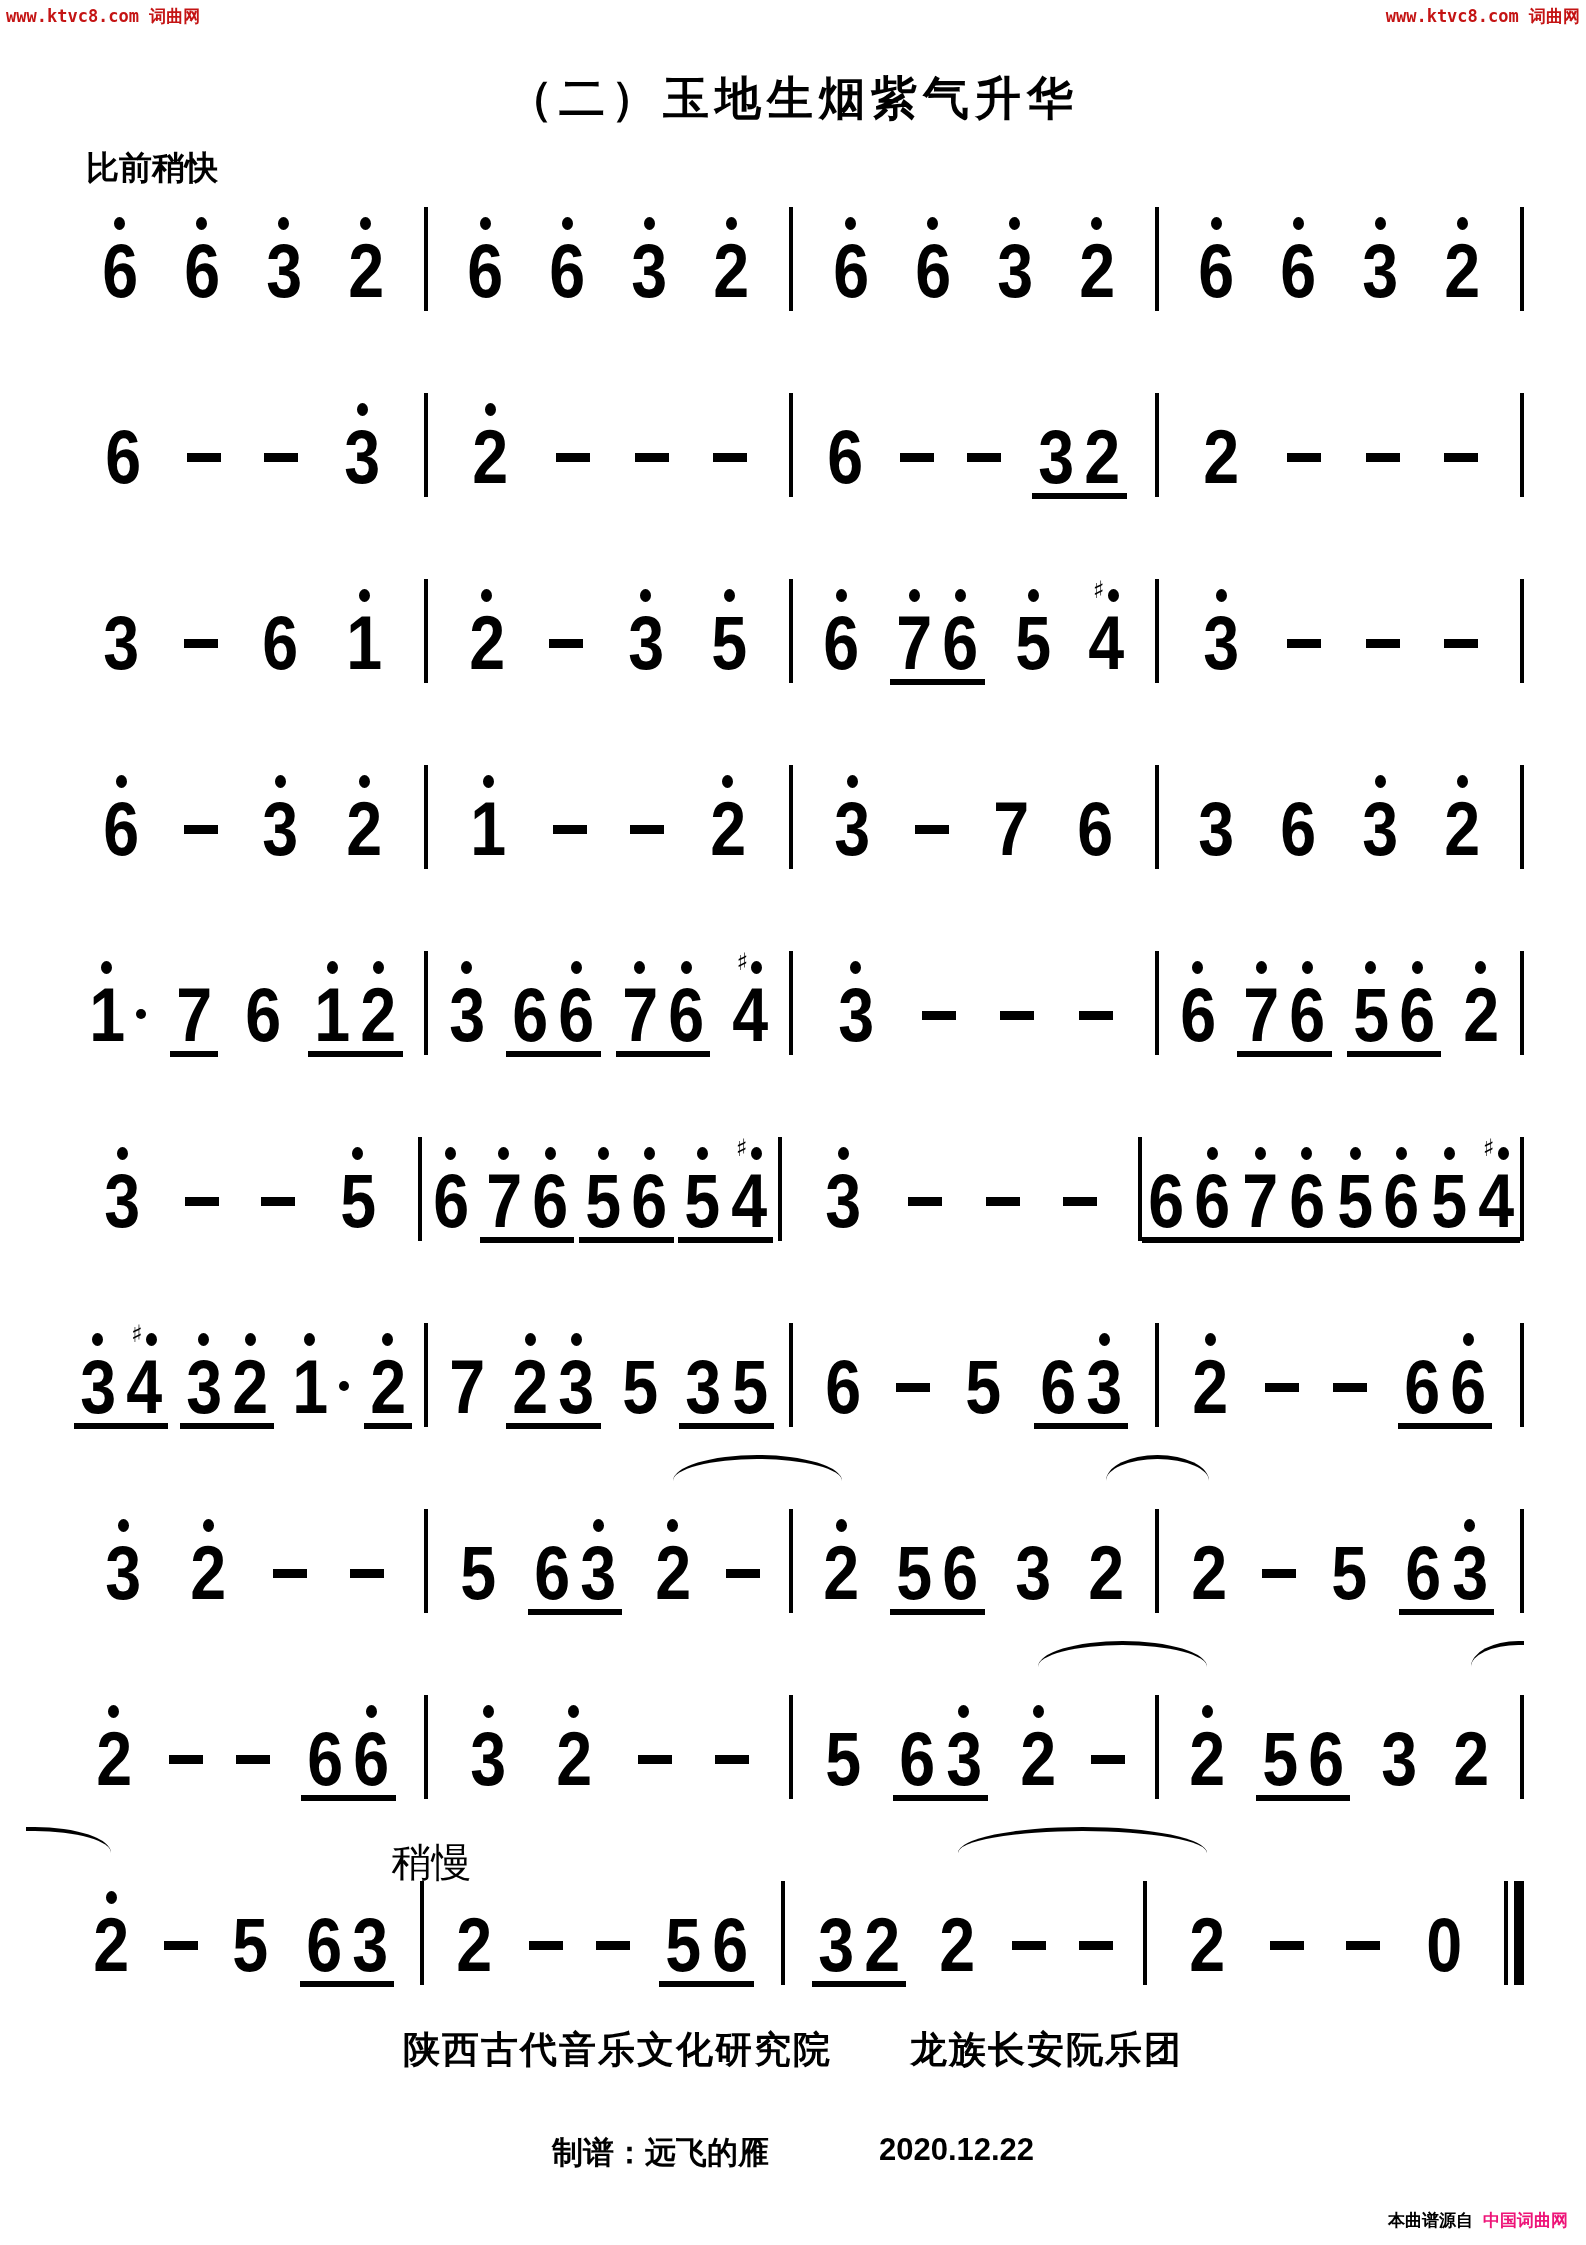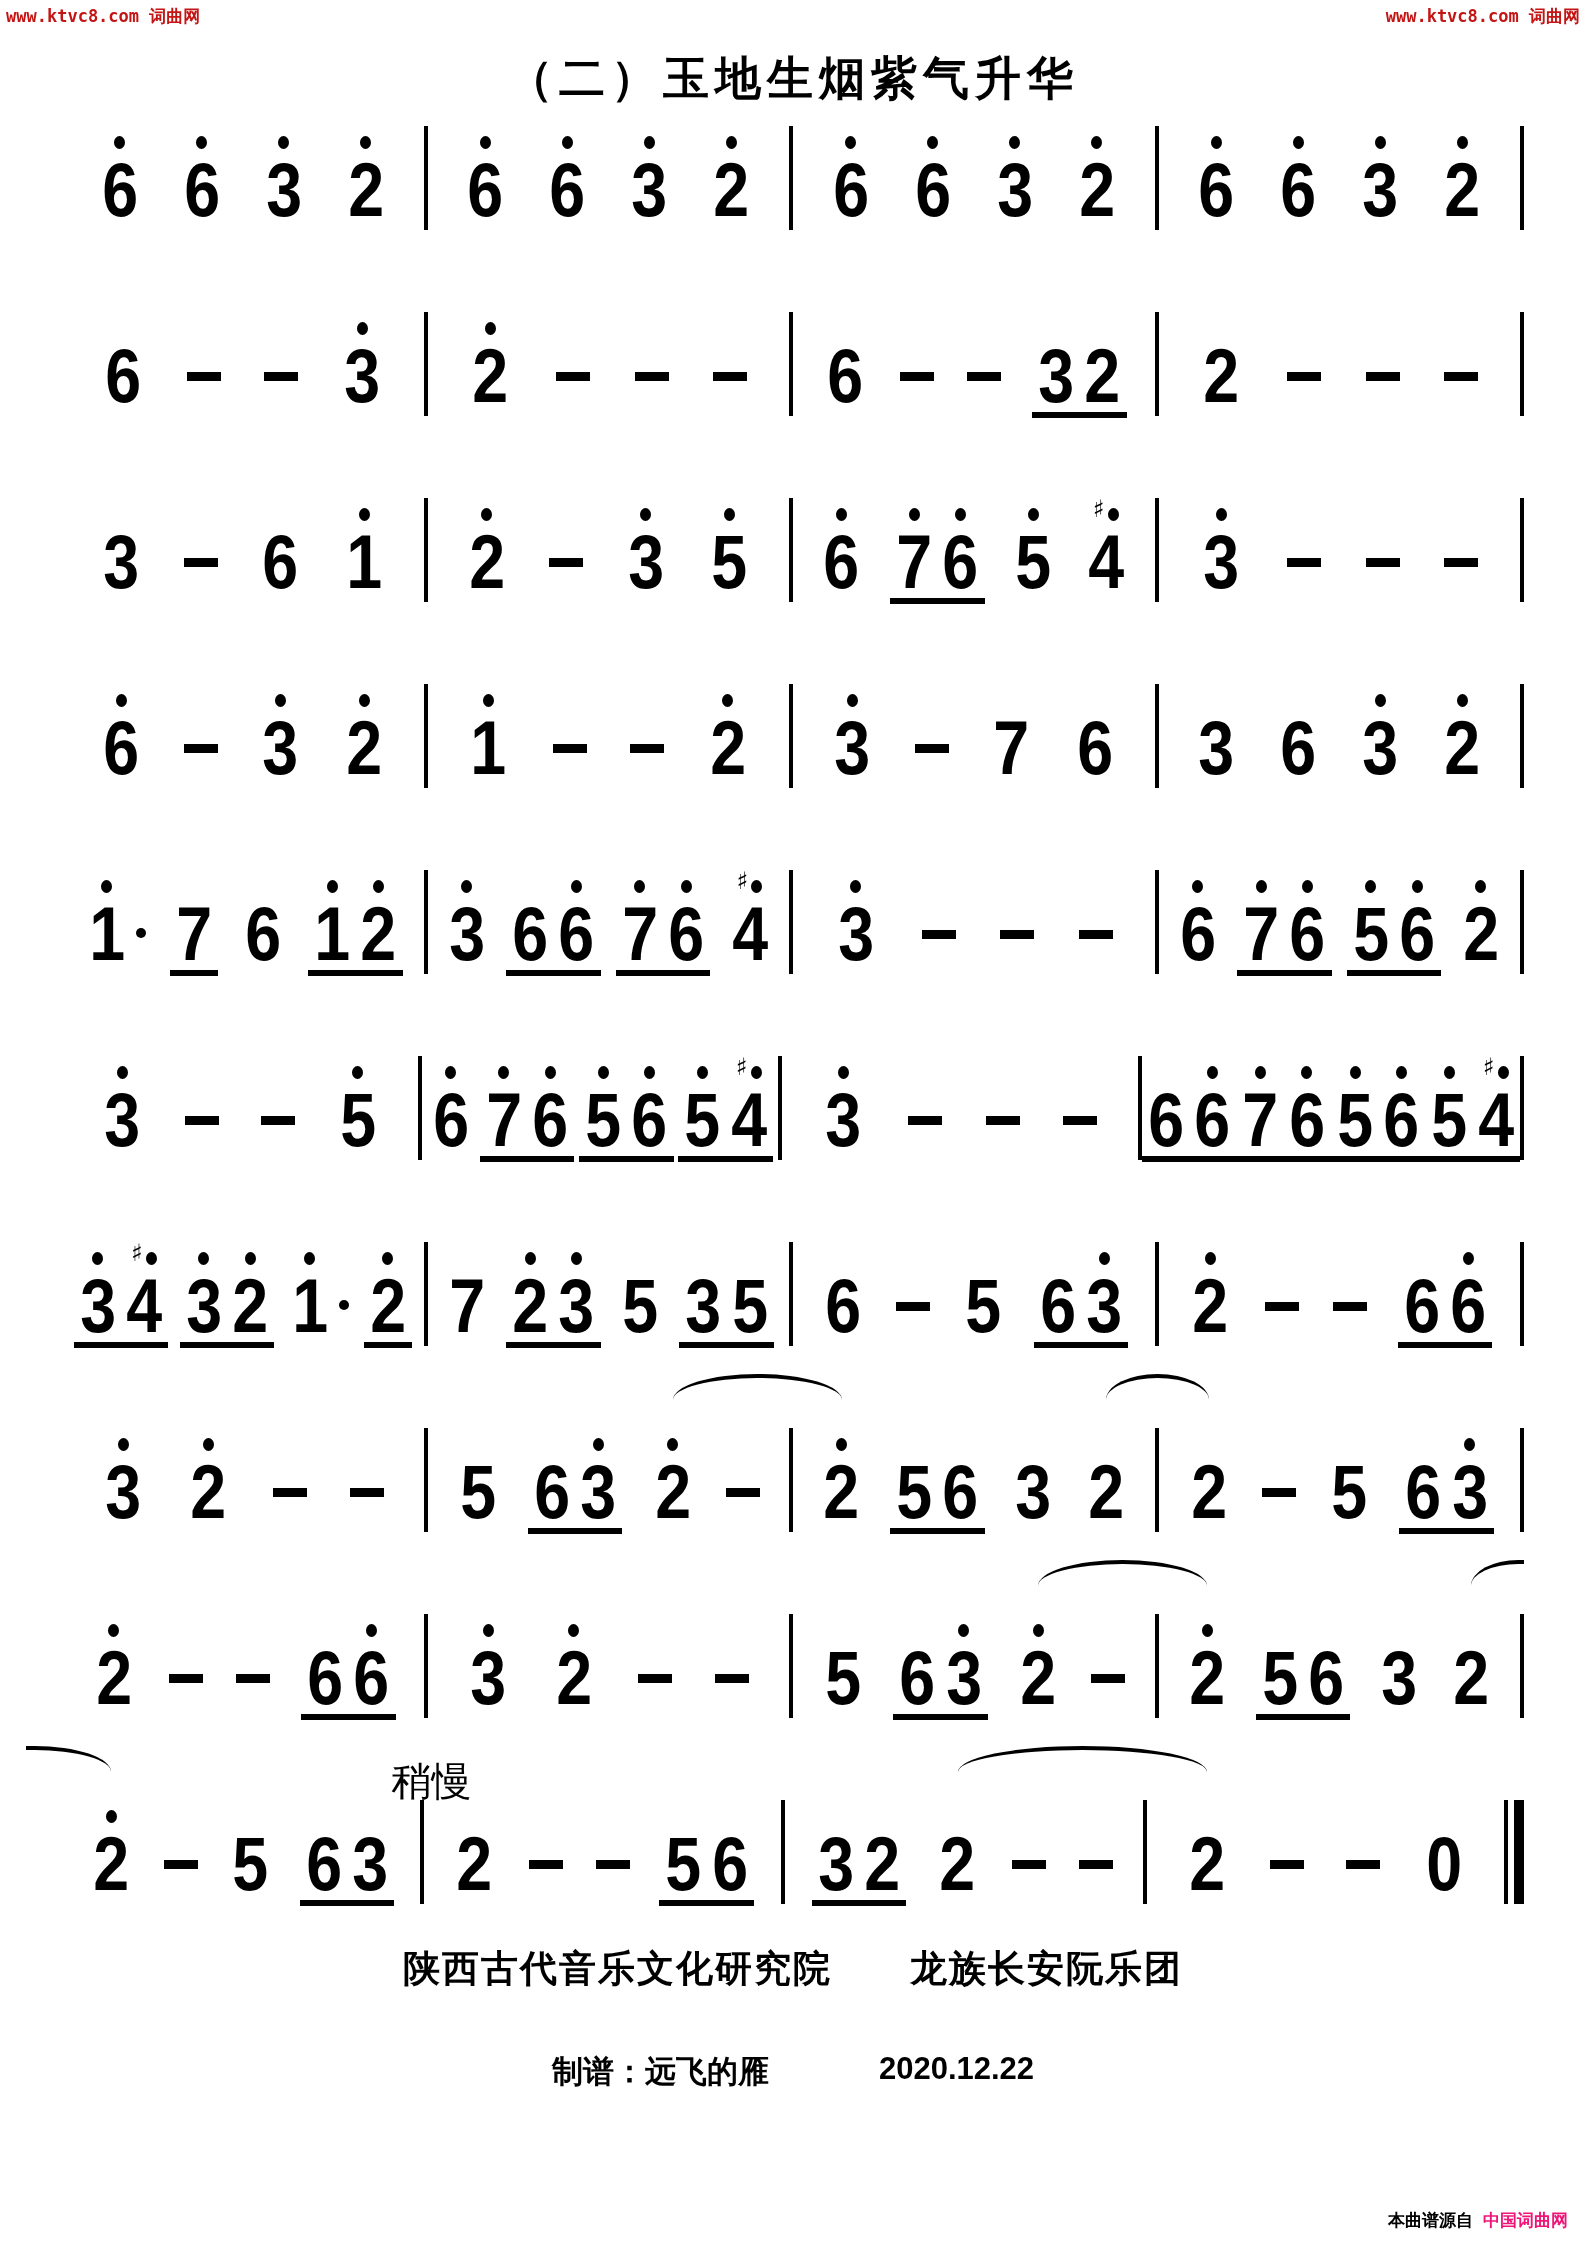--- a/index.html
+++ b/index.html
@@ -3,21 +3,21 @@
 <meta charset="utf-8">
 <style>
   :root { --wm-red:#c41414; --site-pink:#ee1478; --ink:#000; }
   * { margin:0; padding:0; box-sizing:border-box; }
   body { background:#888; font-family:"Liberation Sans",sans-serif; }
   .page { position:relative; width:1586px; height:2245px; background:#ffffff; margin:0 auto; overflow:hidden; color:var(--ink); }
 
   .wm { position:absolute; top:5px; font-size:17px; font-weight:bold; color:var(--wm-red); font-family:"DejaVu Sans Mono",monospace; }
   .wm.tl { left:6px; } .wm.tr { right:6px; }
 
-  .title { padding-top:48px; text-align:center; font-size:46px; font-weight:bold; letter-spacing:6px; font-family:"Liberation Serif",serif; }
+  .title { padding-top:68px; text-align:center; font-size:46px; font-weight:bold; letter-spacing:6px; font-family:"Liberation Serif",serif; }
   .tempo-main { margin:16px 0 8px 86px; font-size:33px; font-weight:bold; }
 
   .score { width:1462px; margin:14px auto 0; }
   .score-row { display:flex; align-items:flex-end; position:relative; margin-bottom:78px; }
   .score-row:last-child { margin-top:18px; margin-bottom:0; }
   .measure { flex:1; display:flex; justify-content:space-evenly; align-items:flex-end; }
   .barline { width:4px; height:104px; background:#000; margin-bottom:2px; flex:none; }
   .finalbar { display:flex; gap:6px; align-items:flex-end; margin-bottom:2px; flex:none; }
   .finalbar .thin { width:4px; height:104px; background:#000; }
   .finalbar .thick { width:10px; height:104px; background:#000; }
@@ -43,20 +43,21 @@
   .src-site { color:var(--site-pink); margin-left:10px; }
 </style>
 </head>
 <body>
 
 <div class="page">
   <div class="wm tl">www.ktvc8.com 词曲网</div>
   <div class="wm tr">www.ktvc8.com 词曲网</div>
 
   <div class="title">（二）玉地生烟紫气升华</div>
+  <div class="tempo-main">比前稍快</div>
 
   <div class="score">
       <div class="score-row">
         <div class="measure">
           <div class="group">
             <div class="note-cell">
               <div class="top-slot">
                 <div class="odot"></div>
               </div>
               <div class="digit">6</div>

